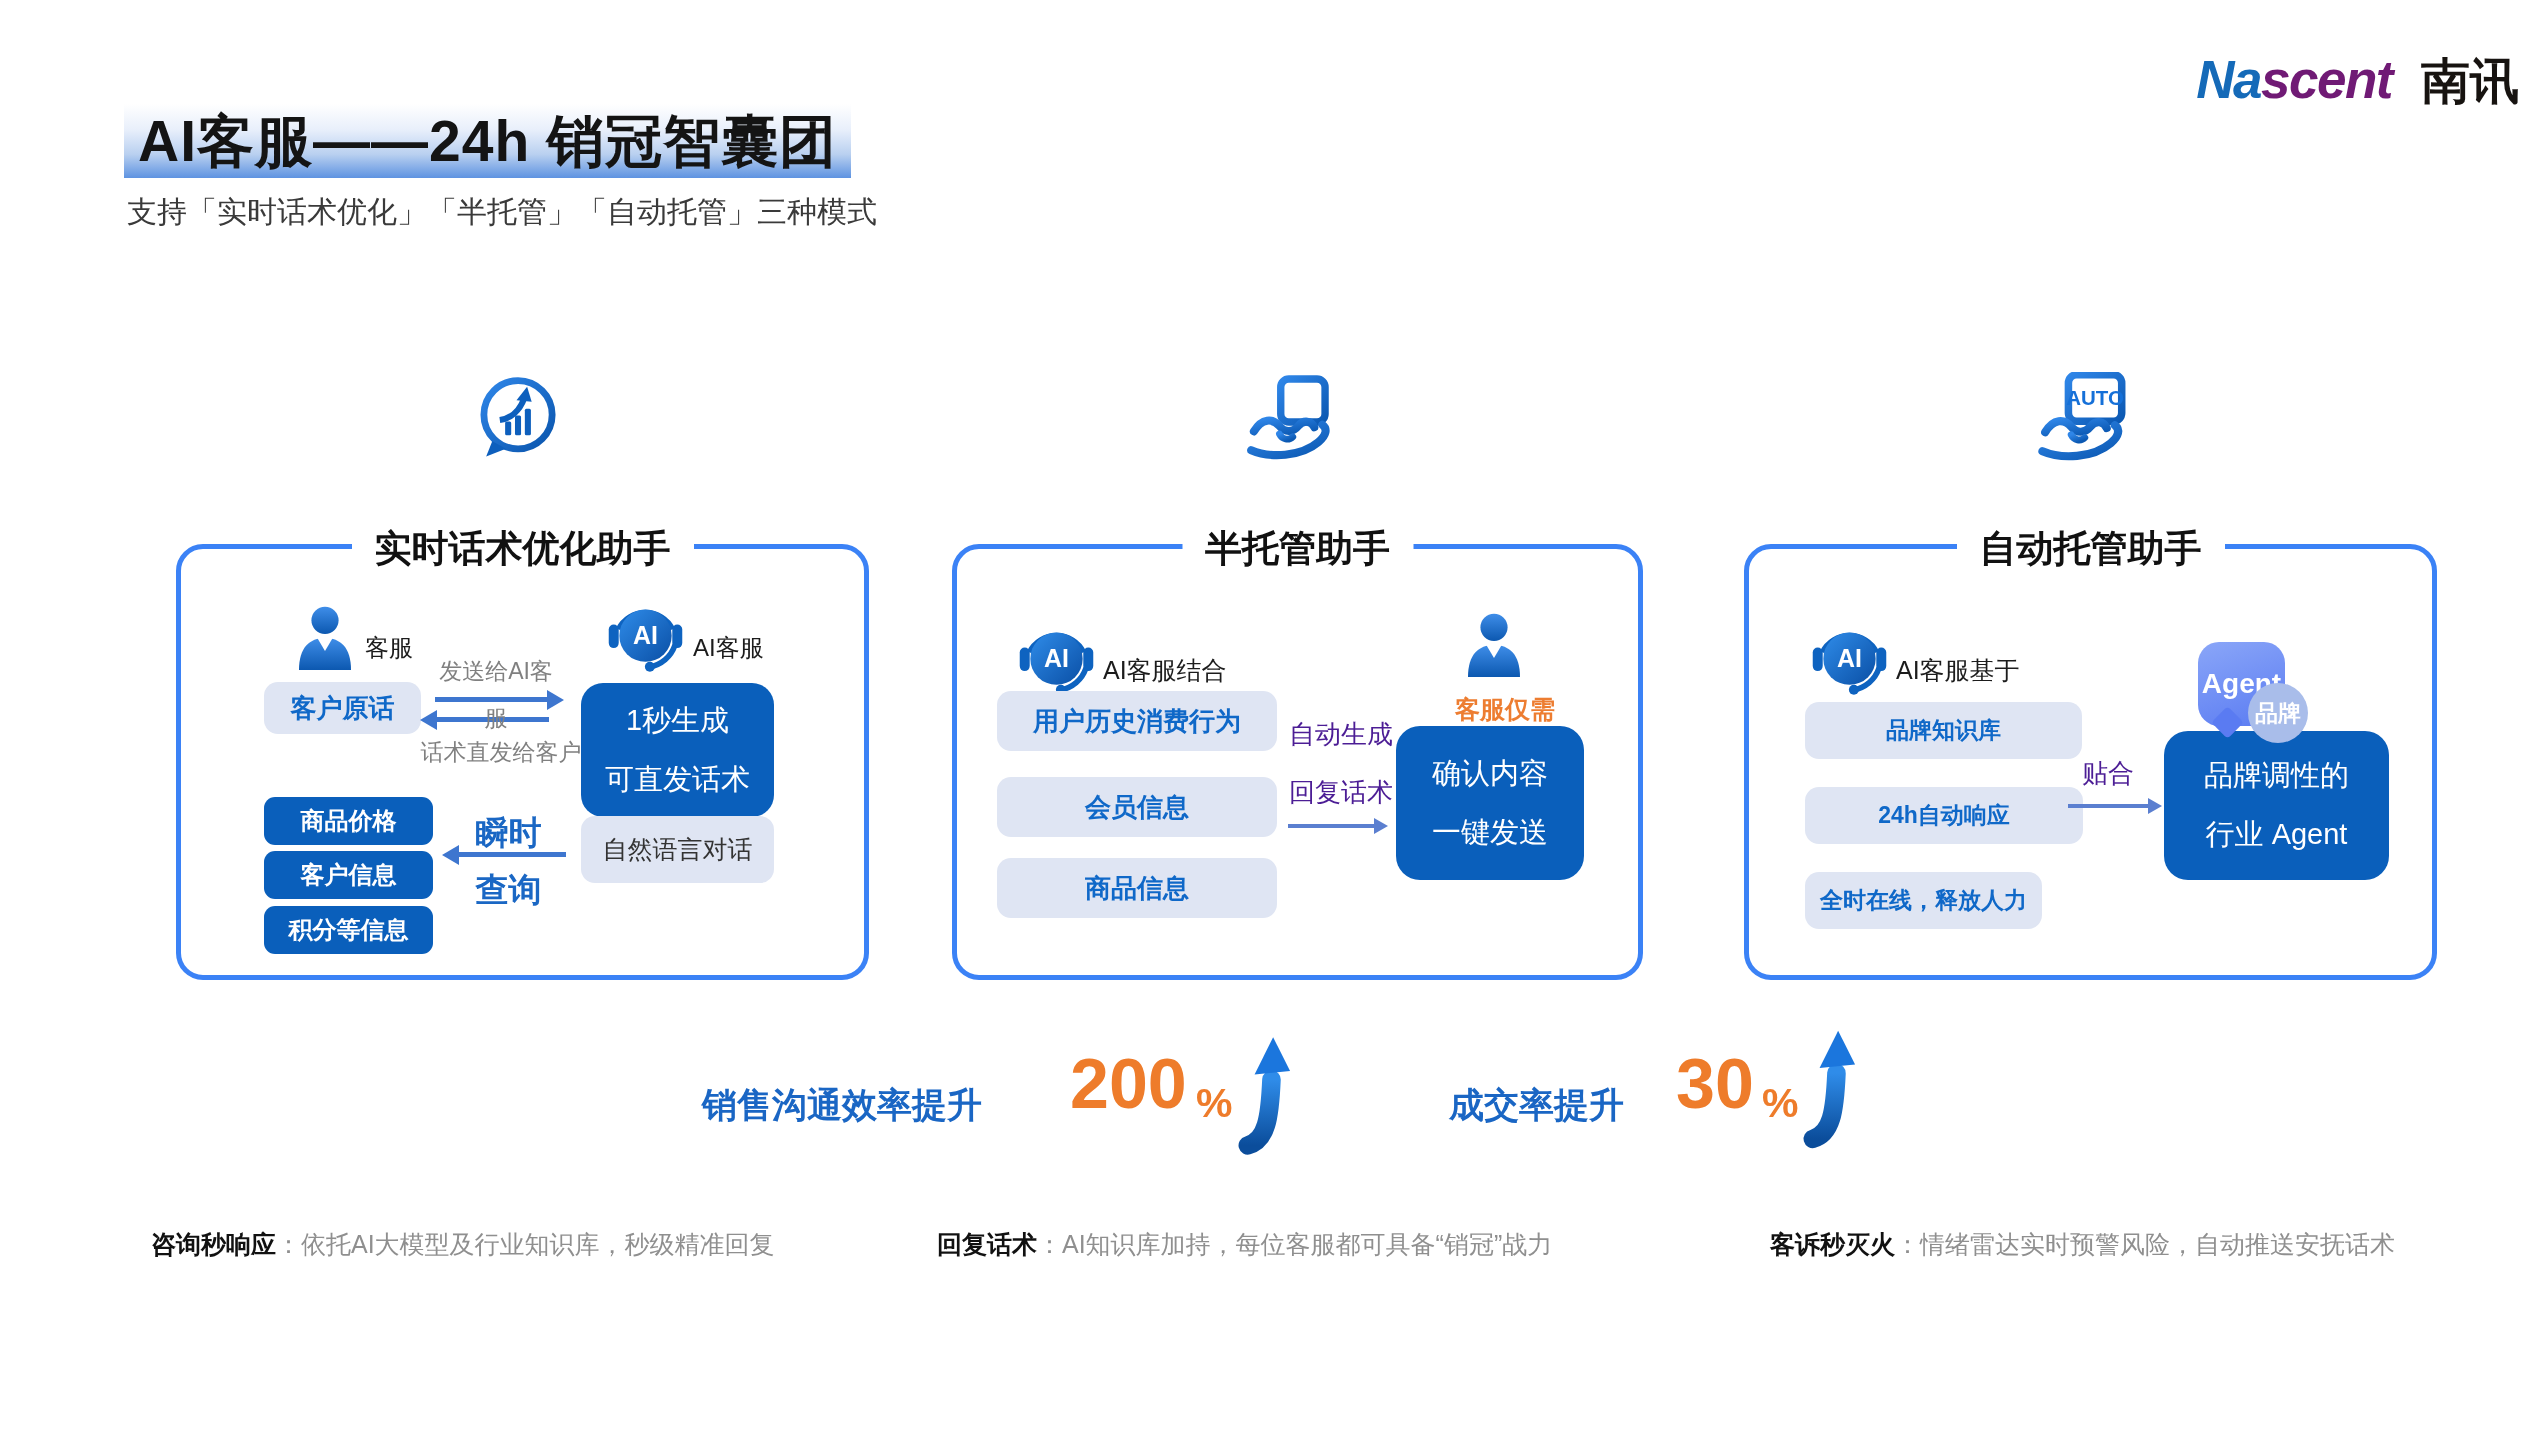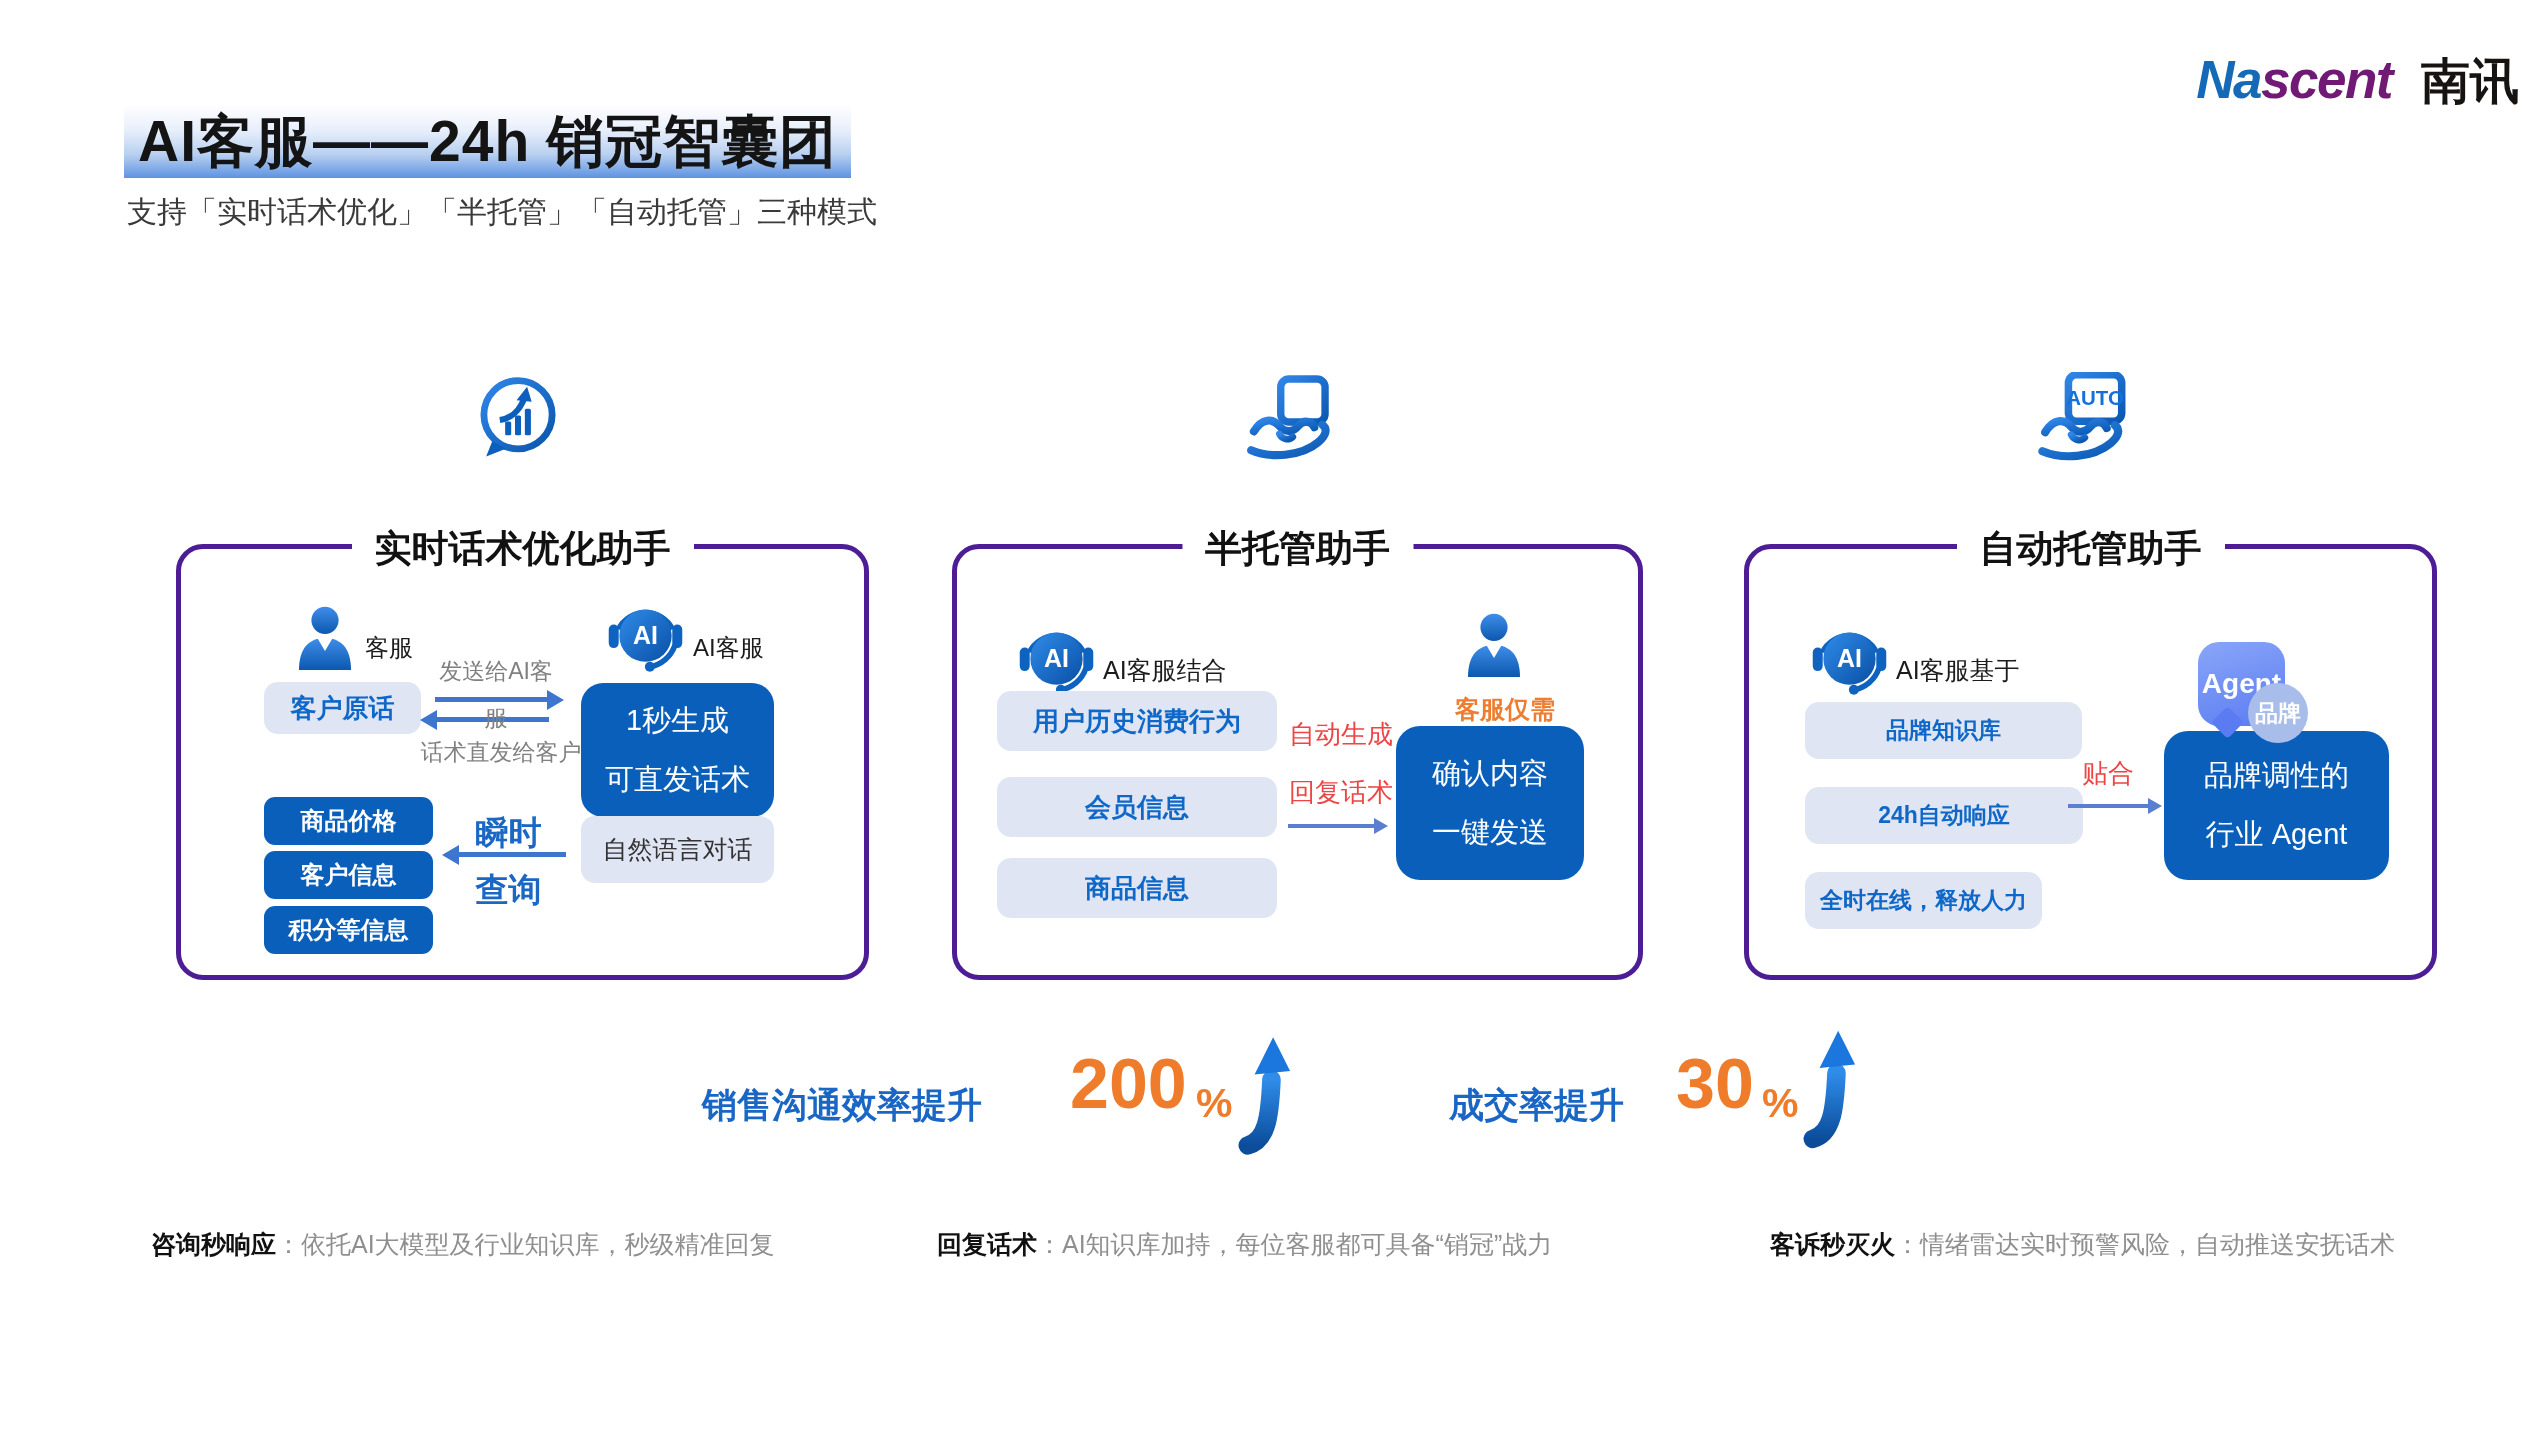--- a/index.html
+++ b/index.html
@@ -13,33 +13,33 @@
     background:linear-gradient(180deg,#ffffff 0%,#e8effb 35%,#b9d0f0 68%,#5e93e1 100%);}
   .subtitle{position:absolute;left:127px;top:192px;font-size:30px;color:#3a3a3a;white-space:nowrap;}
 
   .logo{position:absolute;right:66px;top:49px;display:flex;align-items:baseline;}
   .logo .lat{font-style:italic;font-weight:800;font-size:53px;letter-spacing:-1.5px;}
   .logo .blue{color:#156ab8;}
   .logo .dark{color:#701a75;}
   .logo .cjk{font-weight:800;font-size:49px;color:#171310;margin-left:29px;}
 
   
-  .panel{position:absolute;top:544px;height:426px;border:5px solid #4c1d95;border-radius:27px;background:#fff;}
+  .panel{position:absolute;top:544px;height:426px;border:5px solid #3b82f6;border-radius:27px;background:#fff;}
   .panel-title{position:absolute;top:-29px;left:50%;transform:translateX(-50%);background:#ffffff;
     padding:0 23px;font-size:37px;font-weight:700;color:#111;white-space:nowrap;line-height:57px;z-index:2;}
 
   .lightbox{position:absolute;background:#dfe5f3;border-radius:14px;display:flex;align-items:center;
     justify-content:center;color:#0f68c8;font-weight:bold;}
   .bluebox{position:absolute;background:#0a5fbb;border-radius:11px;display:flex;align-items:center;
     justify-content:center;color:#fff;font-weight:bold;}
   .bigblue{position:absolute;background:#0a5fbb;color:#fff;display:flex;flex-direction:column;
     align-items:center;justify-content:center;gap:19px;font-weight:500;}
   .actor-label{position:absolute;font-size:24px;color:#1c1c1c;white-space:nowrap;}
   .glabel{position:absolute;color:#808080;font-size:23px;text-align:center;white-space:nowrap;}
-  .dlabel{position:absolute;color:#ef4444;font-size:26px;text-align:center;white-space:nowrap;}
+  .dlabel{position:absolute;color:#4c1d95;font-size:26px;text-align:center;white-space:nowrap;}
   .qlabel{position:absolute;color:#1a67c4;font-weight:700;font-size:33px;text-align:center;white-space:nowrap;}
 
   
   .conn{position:absolute;height:5px;background:var(--c,#3e76cf);}
   .conn.r::after{content:"";position:absolute;right:-15px;top:50%;transform:translateY(-50%);
     width:0;height:0;border-left:17px solid var(--c,#3e76cf);
     border-top:10px solid transparent;border-bottom:10px solid transparent;}
   .conn.l::before{content:"";position:absolute;left:-15px;top:50%;transform:translateY(-50%);
     width:0;height:0;border-right:17px solid var(--c,#3e76cf);
     border-top:10px solid transparent;border-bottom:10px solid transparent;}

